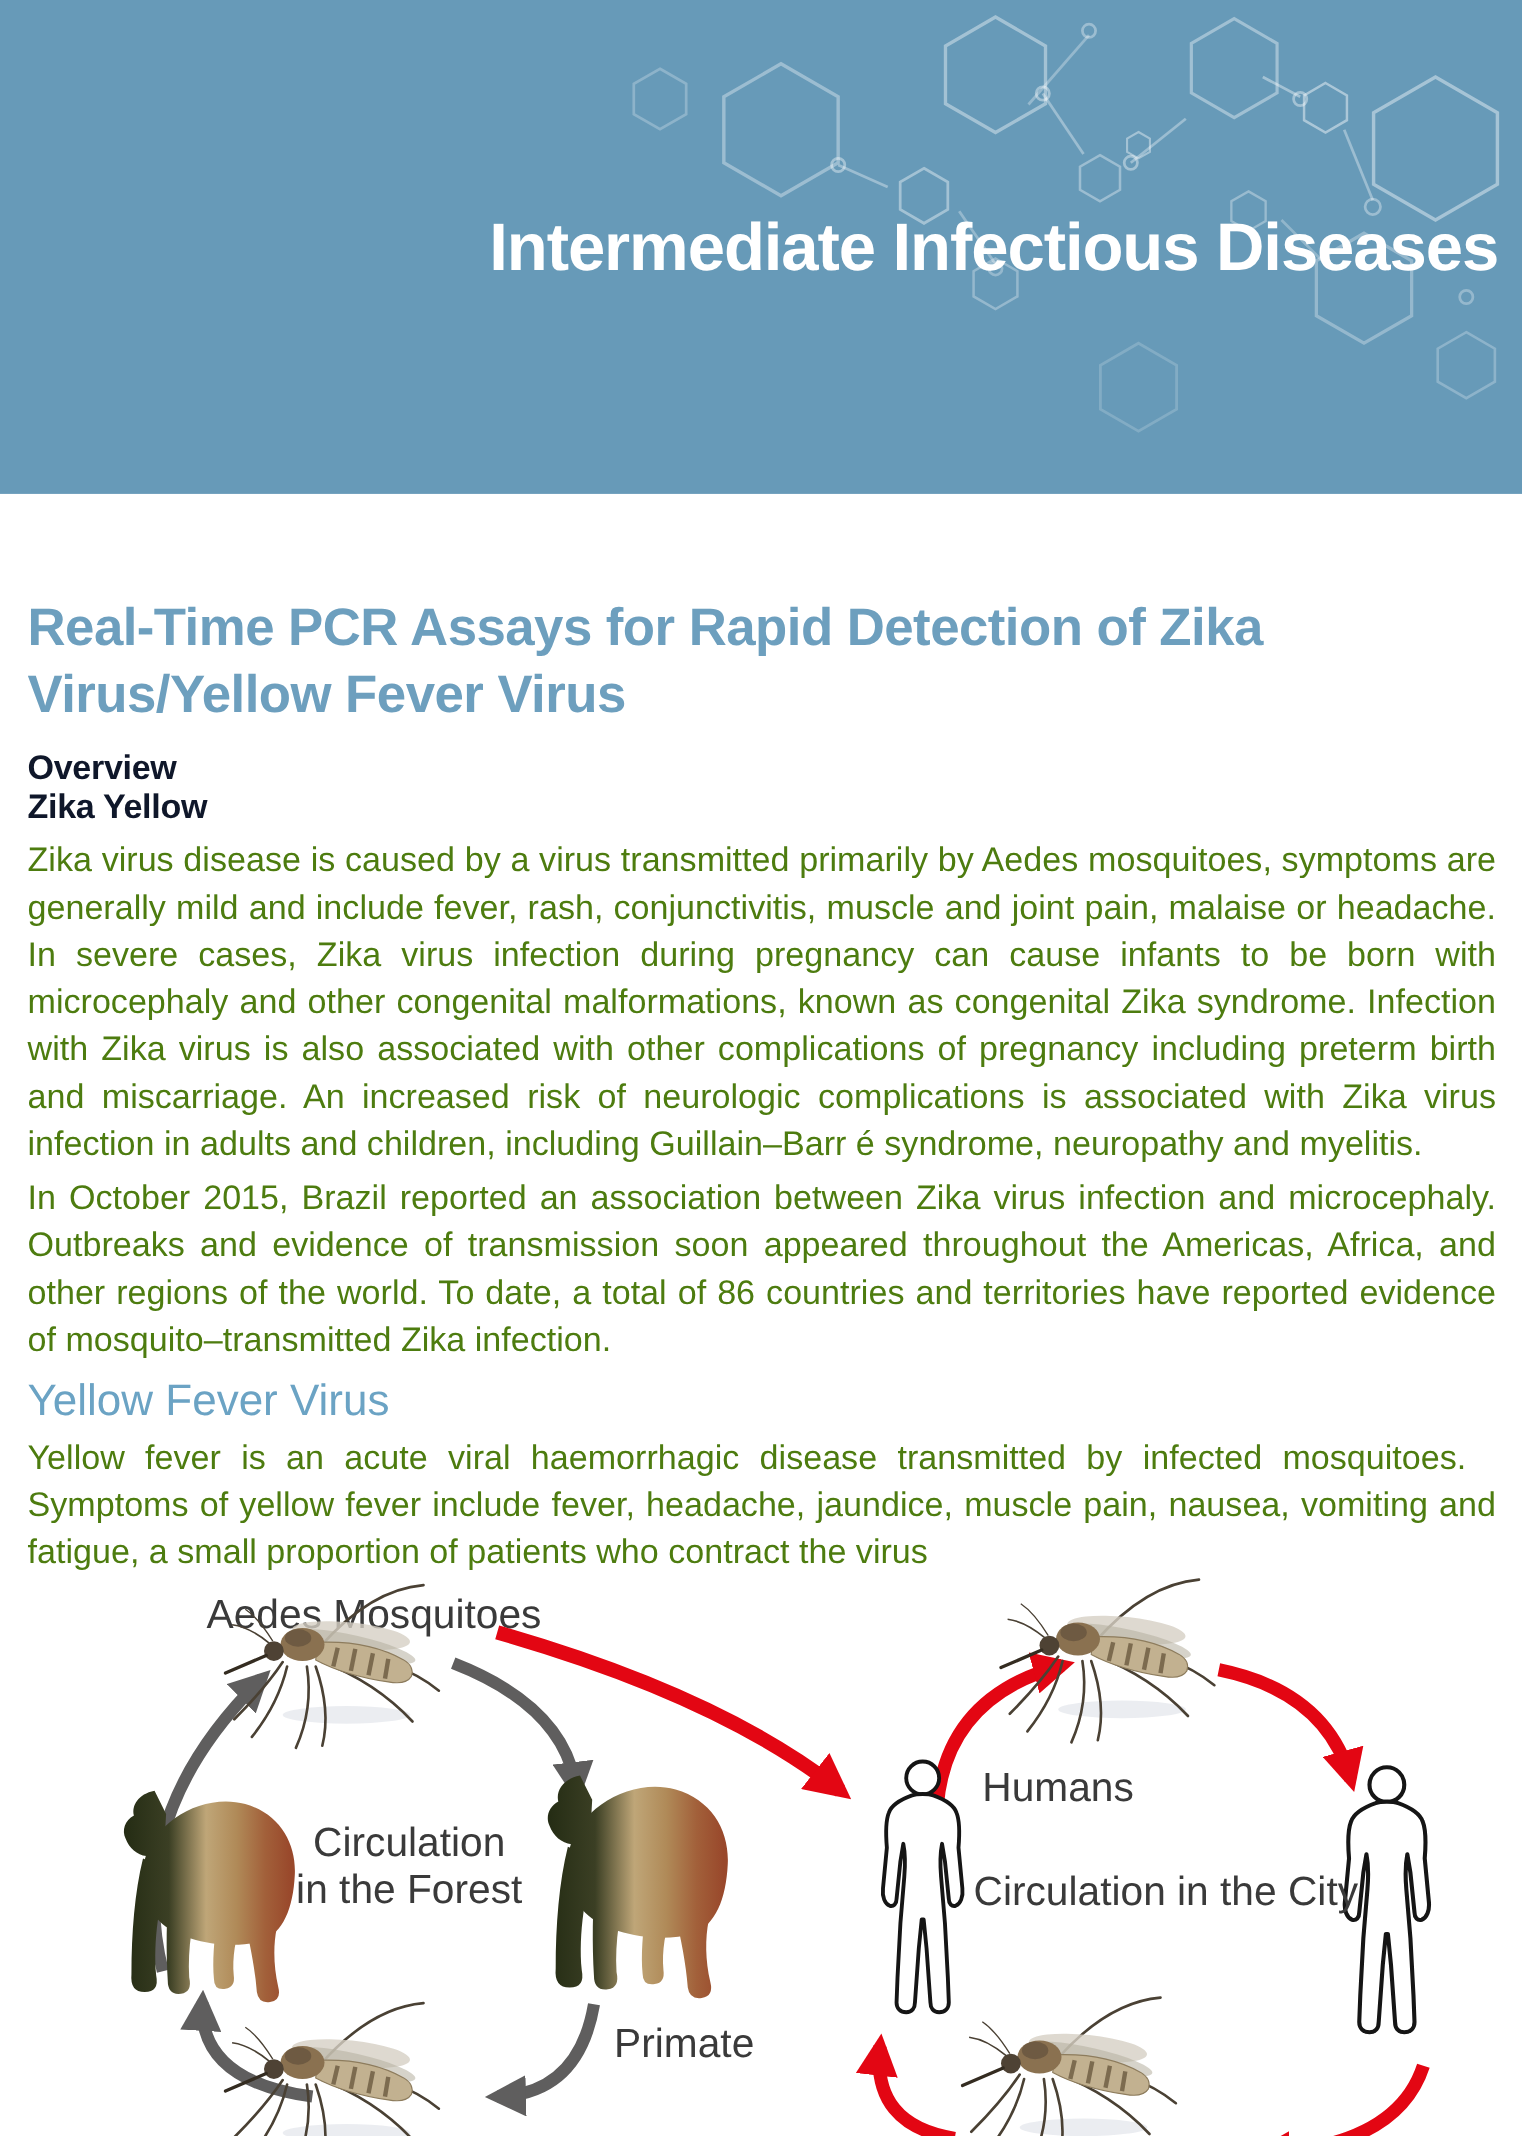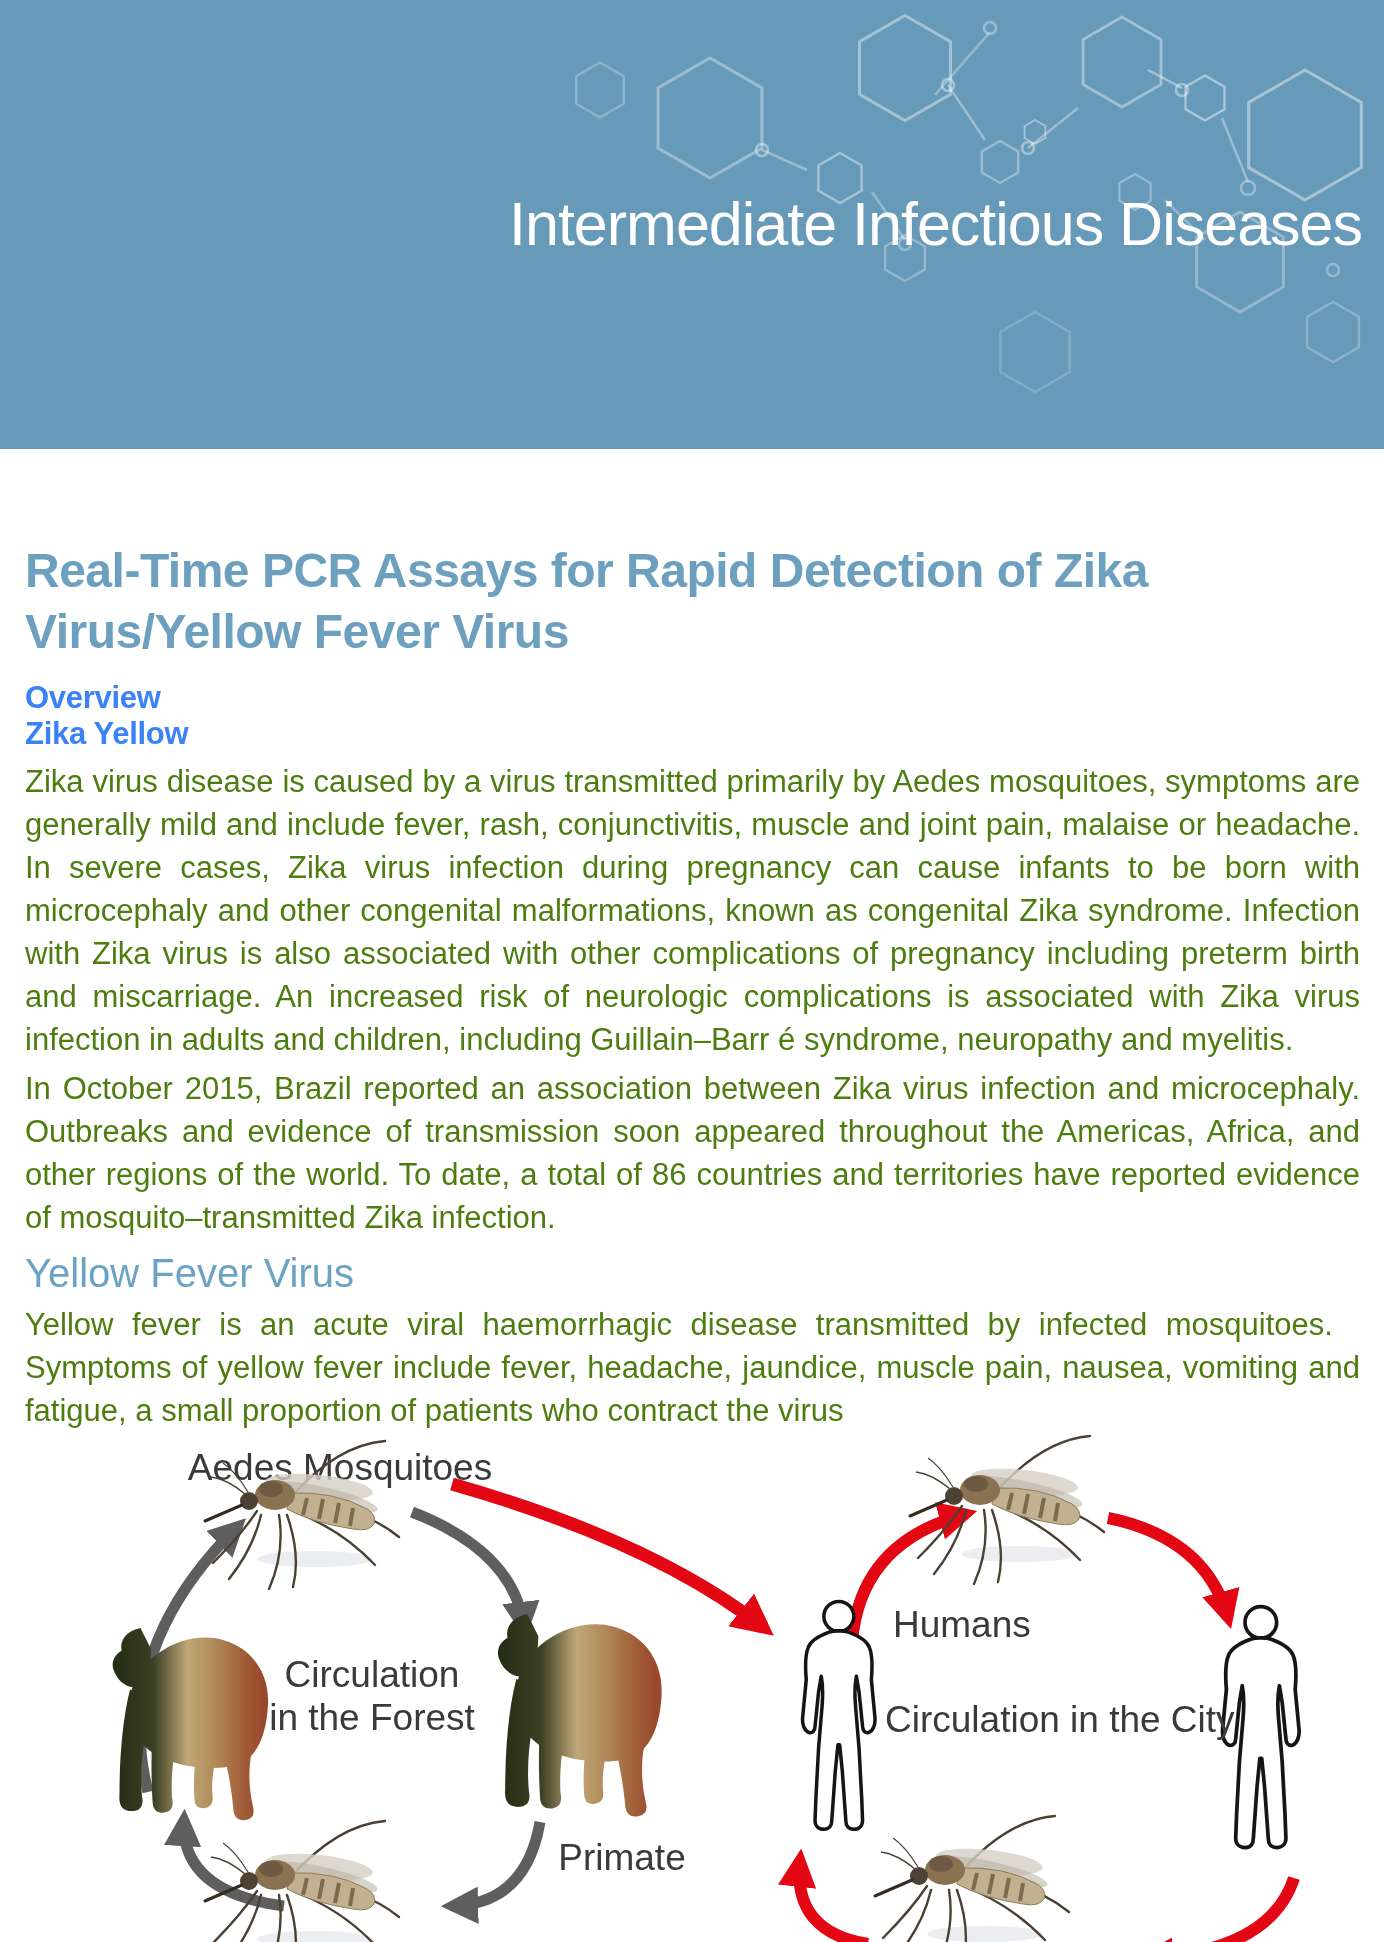--- a/index.html
+++ b/index.html
@@ -10,36 +10,36 @@
   }
   .page { position:relative; width:1384px; height:1942px; overflow:hidden; background:#fff; }
 
   
   .banner {
     position:absolute; top:0; left:0; width:1384px; height:449px;
     background:#679ab8;
   }
   .banner svg.pattern { position:absolute; top:0; left:0; }
   .banner-title {
-    position:absolute; right:22px; color:#ffffff; font-weight:normal;
+    position:absolute; right:22px; color:#ffffff; font-weight:bold;
     letter-spacing:-1px; white-space:nowrap; text-align:center;
     font-size:61px; line-height:1.08;
   }
   .banner-line1 { top:192px; }
   .banner-line2 { top:297px; }
 
   
   .content { position:absolute; left:25px; top:540px; width:1335px; }
   .main-title {
     margin:0 0 18px 0; font-size:48px; line-height:61px; font-weight:bold;
     letter-spacing:-0.5px; color:#6d9fbe;
   }
   .sec-heading {
     margin:0; font-size:31px; line-height:36px; font-weight:bold;
-    letter-spacing:-0.3px; color:#3b82f6;
+    letter-spacing:-0.3px; color:#0f172a;
   }
   .body-para {
     margin:0 0 6px 0; font-size:31px; line-height:43px;
     text-align:justify; color:#4d7c0f;
   }
   .body-para.first { margin-top:8px; }
   .yellow-heading {
     margin:14px 0 10px 0; font-size:40px; line-height:40px; font-weight:normal;
     color:#6ba3c4;
   }

